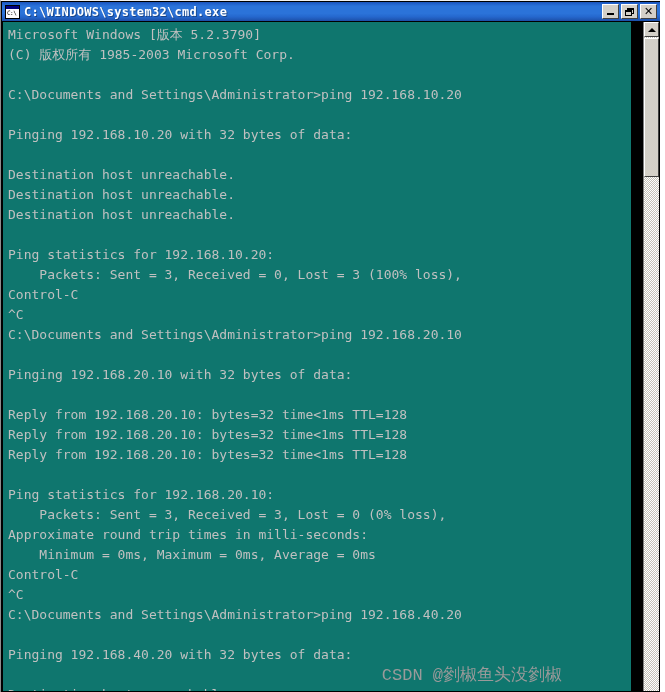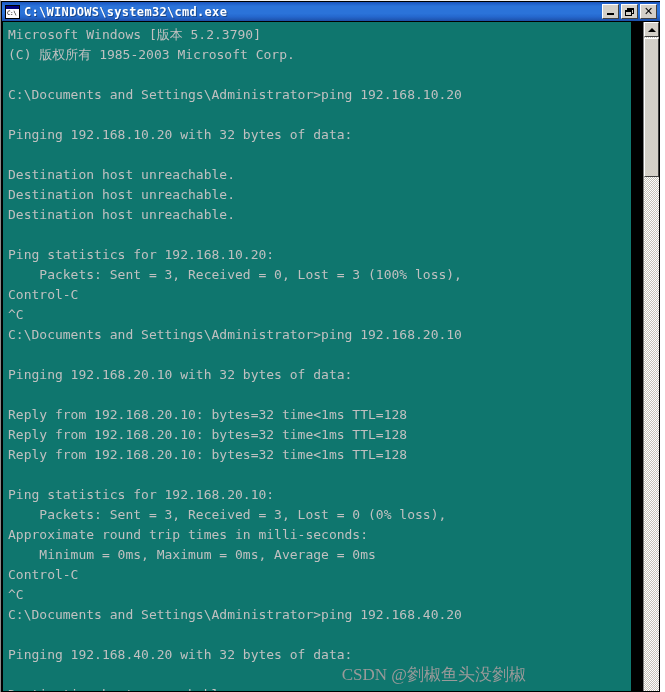--- a/index.html
+++ b/index.html
@@ -18,20 +18,21 @@
   #page {
     position: relative;
     width: 562px;
     height: 692px;
     background-color: #ffffff;
     background-image:
       linear-gradient(45deg, #d0d0d0 25%, transparent 25%, transparent 75%, #d0d0d0 75%),
       linear-gradient(45deg, #d0d0d0 25%, transparent 25%, transparent 75%, #d0d0d0 75%);
     background-size: 4px 4px;
     background-position: 0 0, 2px 2px;
+    padding-left: 36px;
   }
 
   
   #cmd-window {
     position: absolute;
     left: 0;
     top: 0;
     width: 660px;
     height: 692px;
     background: #000000;
@@ -236,21 +237,21 @@
     border-bottom: 1px solid #404040;
     box-sizing: border-box;
   }
 
   
   #watermark {
     position: absolute;
     right: 36px;
     bottom: 6px;
     color: #9a9a9a;
-    font-family: Liberation Serif, serif;
+    font-family: Liberation Mono, monospace;
     font-size: 17px;
     white-space: nowrap;
     pointer-events: none;
   }
 </style>
 </head>
 <body>
 
 <div id="page">
 

